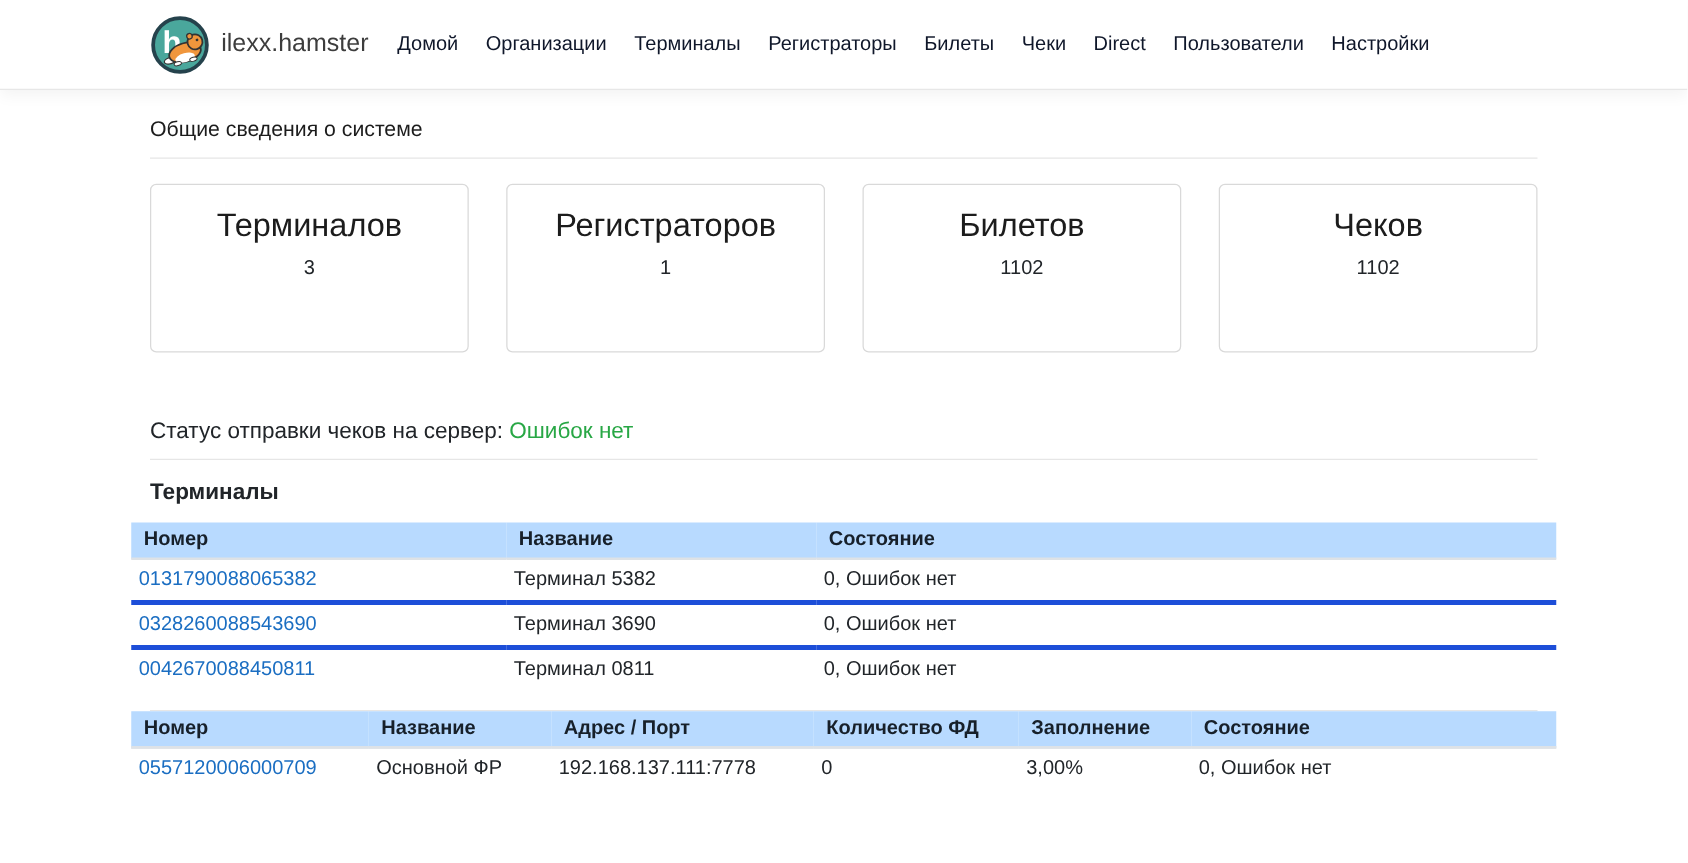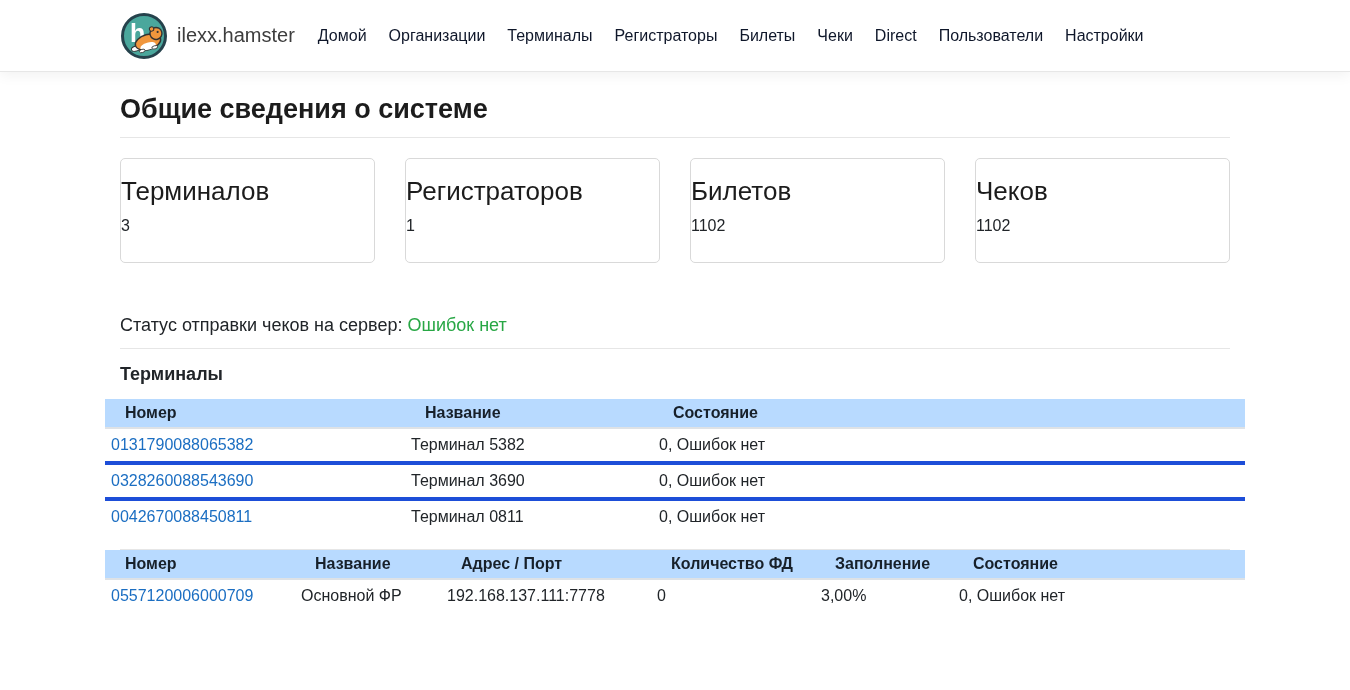--- a/index.html
+++ b/index.html
@@ -26,43 +26,43 @@
   .brand-text { font-size: 20px; color: #3d3d3d; }
   .nav-links { display: flex; align-items: center; list-style: none; margin-left: 12px; }
   .nav-links li a {
     display: block; padding: 8px 8px; margin: 0 3px;
     color: #0f172a; text-decoration: none; font-size: 16px; cursor: pointer;
   }
 
   
   .container { width: 1140px; margin: 0 auto; padding-top: 22px; }
   .gutter { padding-left: 15px; padding-right: 15px; }
-  h2.page-title { font-size: 27px; font-weight: 700; color: #1c1c1c; margin-bottom: 12px; }
+  h2.page-title { font-size: 17px; font-weight: 400; color: #1c1c1c; margin-bottom: 12px; }
   hr.divider { border: none; border-top: 1px solid #e6e6e6; margin: 0 15px; }
 
   
   .cards-row { display: flex; gap: 30px; padding: 20px 15px 0 15px; }
   .card {
-    width: 255px; height: 105px;
+    width: 255px; height: 135px;
     border: 1px solid #d9d9d9; border-radius: 5px;
-    padding-top: 17px; background: #fff;
+    text-align: center; padding-top: 17px; background: #fff;
   }
   .card-title { font-size: 26px; font-weight: 400; color: #1c1c1c; }
   .card-value { font-size: 16px; margin-top: 10px; color: #212529; }
 
   
   .status-line { margin-top: 52px; margin-bottom: 12px; font-size: 18px; font-weight: 400; }
   .status-ok { color: #28a745; }
 
   
   .section-heading { font-size: 18px; font-weight: 700; margin: 15px 15px 14px 15px; }
   table.data-table { width: 100%; border-collapse: collapse; font-size: 16px; margin-bottom: 16px; }
   table.data-table thead th {
     background: #b8daff; text-align: left; font-weight: 700;
-    padding: 5px 20px; border-bottom: 2px solid #dee2e6; color: #17202a;
+    padding: 5px 10px; border-bottom: 2px solid #dee2e6; color: #17202a;
   }
   table.data-table td { padding: 7px 6px; border-top: 4px solid #1d4ed8; }
   table.data-table tr:first-child td { border-top: none; margin-left: 41px; }
   a.cell-link { color: #1b6ec2; text-decoration: none; cursor: pointer; }
   .mt-sm { margin-top: 14px; }
 </style>
 </head>
 <body>
 
 <header class="navbar">

